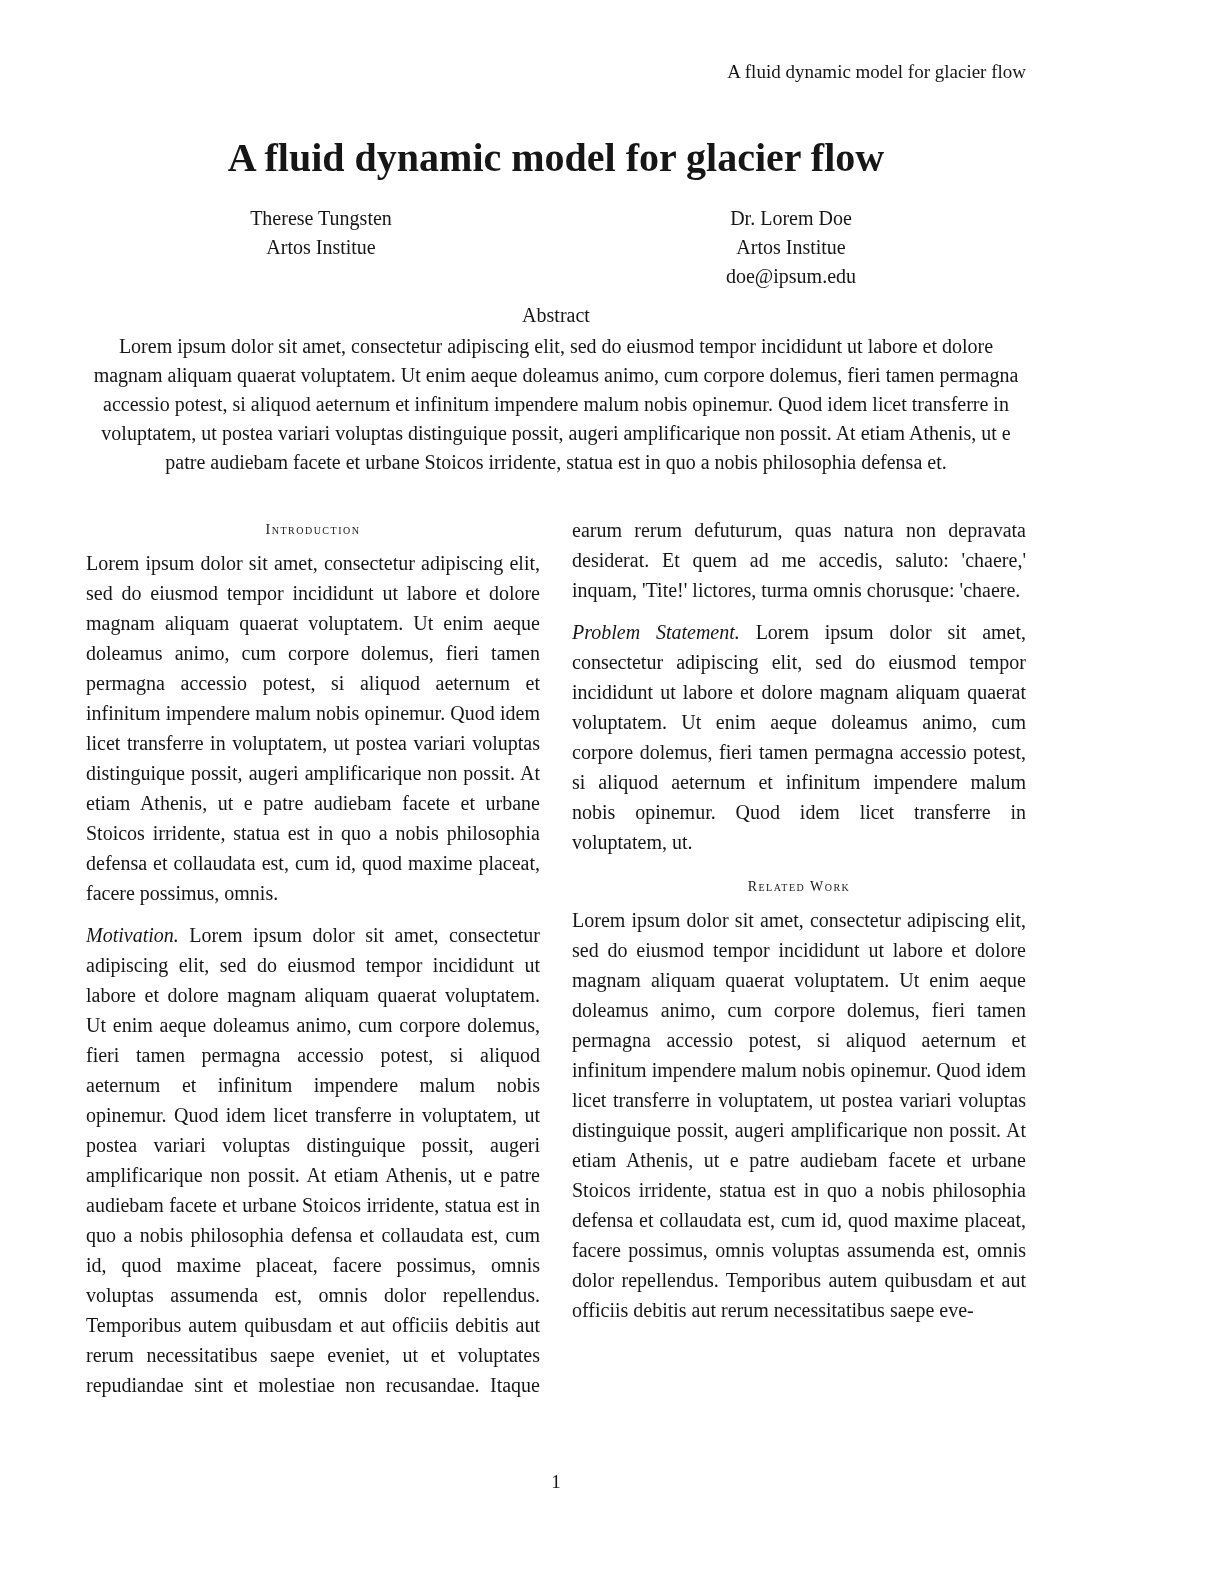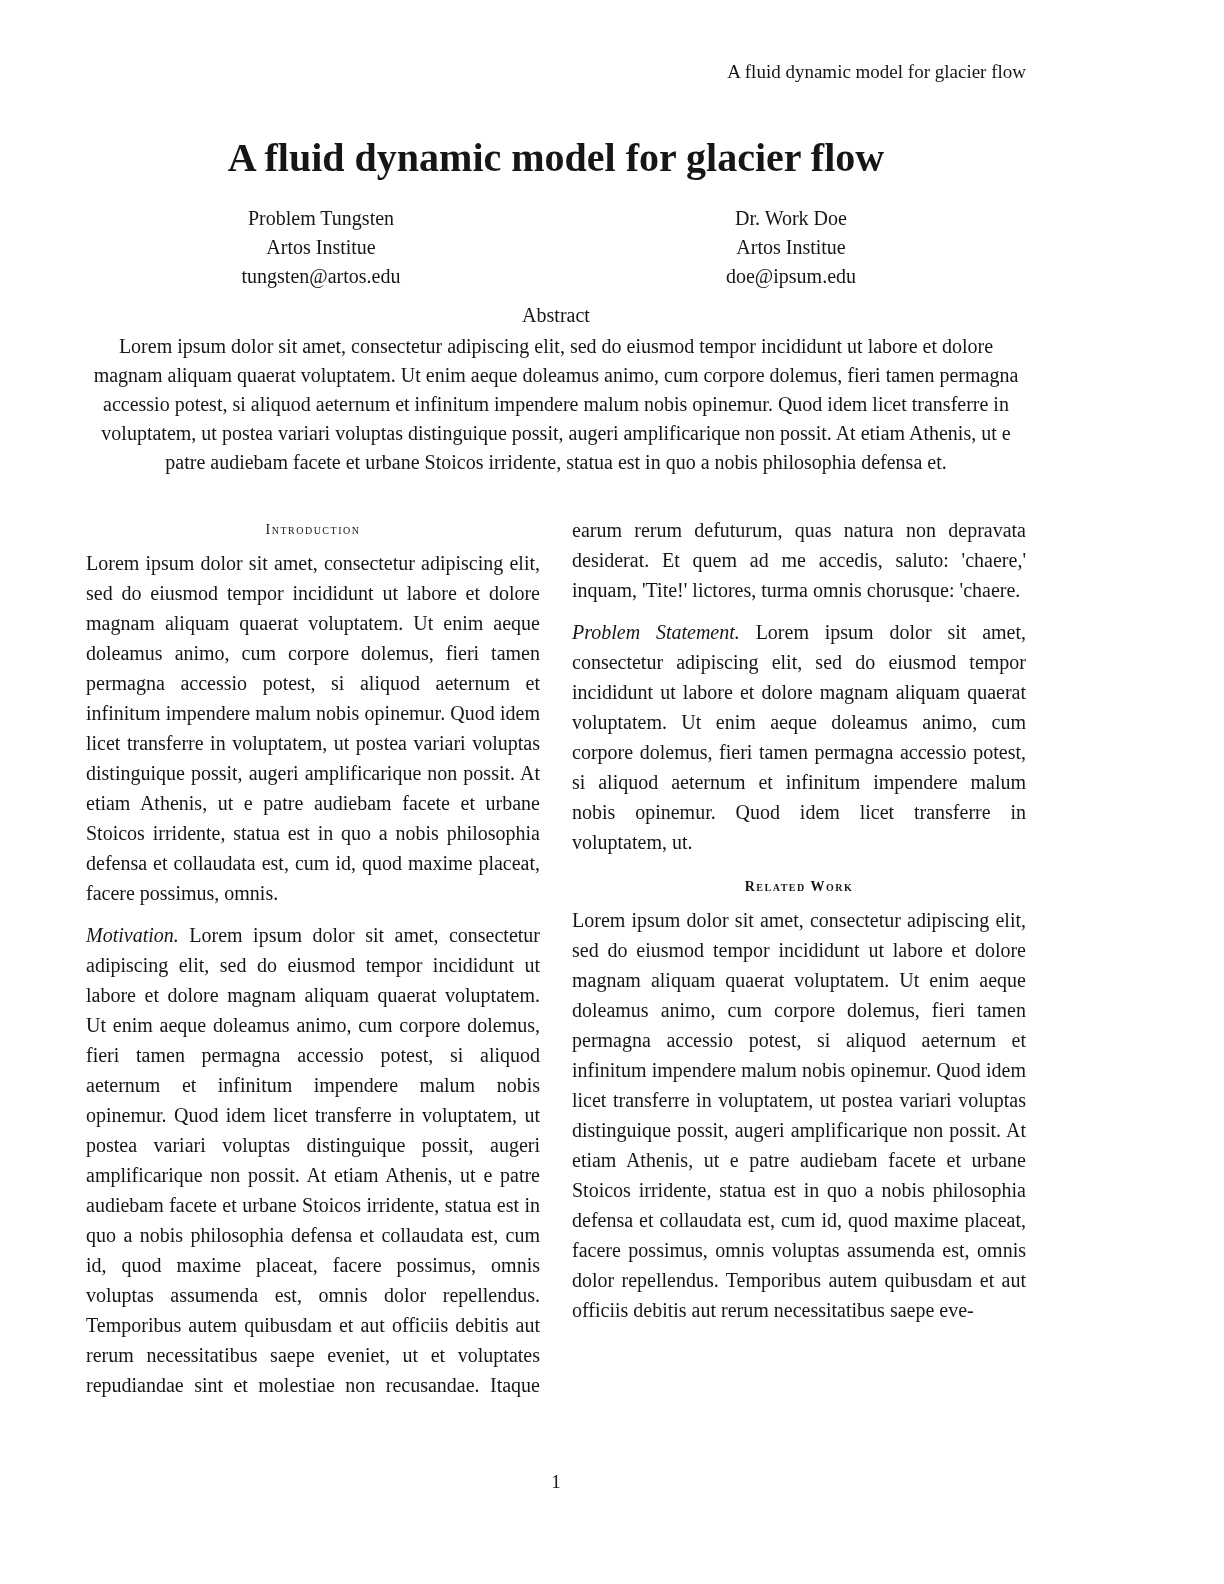--- a/index.html
+++ b/index.html
@@ -67,21 +67,21 @@
   }
   .section-heading {
     margin: 0 0 3px 0;
     text-align: center;
     font-size: 14px;
     line-height: 30px;
     font-weight: 400;
     font-variant: small-caps;
     letter-spacing: 1.5px;
   }
-  .section-heading.subsequent { margin-top: 15px; font-weight: bold; }
+  .section-heading.subsequent { margin-top: 15px; }
   .columns p { margin: 12px 0 0 0; }
   .columns .section-heading + p { margin-top: 0; }
   .run-in { font-style: italic; }
   .page-number {
     margin-top: 60px;
     text-align: center;
     font-size: 19px;
     line-height: 24px;
   }
 </style>
@@ -89,26 +89,25 @@
 <body>
 
 <div class="content">
 
   <div class="running-head">A fluid dynamic model for glacier flow</div>
 
   <h1 class="title">A fluid dynamic model for glacier flow</h1>
 
   <div class="authors">
     <div class="author">
-      <div>Problem Tungsten</div>
+      <div>Therese Tungsten</div>
       <div>Artos Institue</div>
-      <div>tungsten@artos.edu</div>
     </div>
     <div class="author">
-      <div>Dr. Work Doe</div>
+      <div>Dr. Lorem Doe</div>
       <div>Artos Institue</div>
       <div>doe@ipsum.edu</div>
     </div>
   </div>
 
   <section>
     <h2 class="abstract-heading">Abstract</h2>
     <p class="abstract-text">Lorem ipsum dolor sit amet, consectetur adipiscing elit, sed do eiusmod tempor incididunt ut labore et dolore magnam aliquam quaerat voluptatem. Ut enim aeque doleamus animo, cum corpore dolemus, fieri tamen permagna accessio potest, si aliquod aeternum et infinitum impendere malum nobis opinemur. Quod idem licet transferre in voluptatem, ut postea variari voluptas distinguique possit, augeri amplificarique non possit. At etiam Athenis, ut e patre audiebam facete et urbane Stoicos irridente, statua est in quo a nobis philosophia defensa et.</p>
   </section>
 

